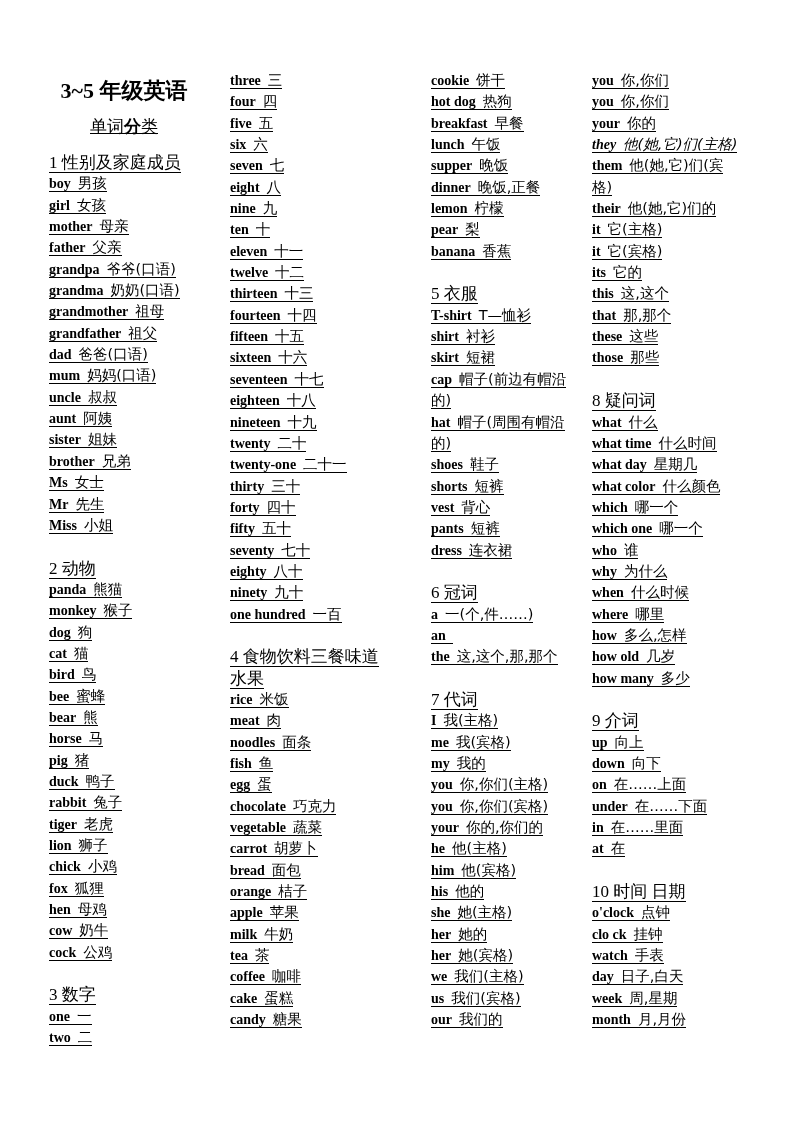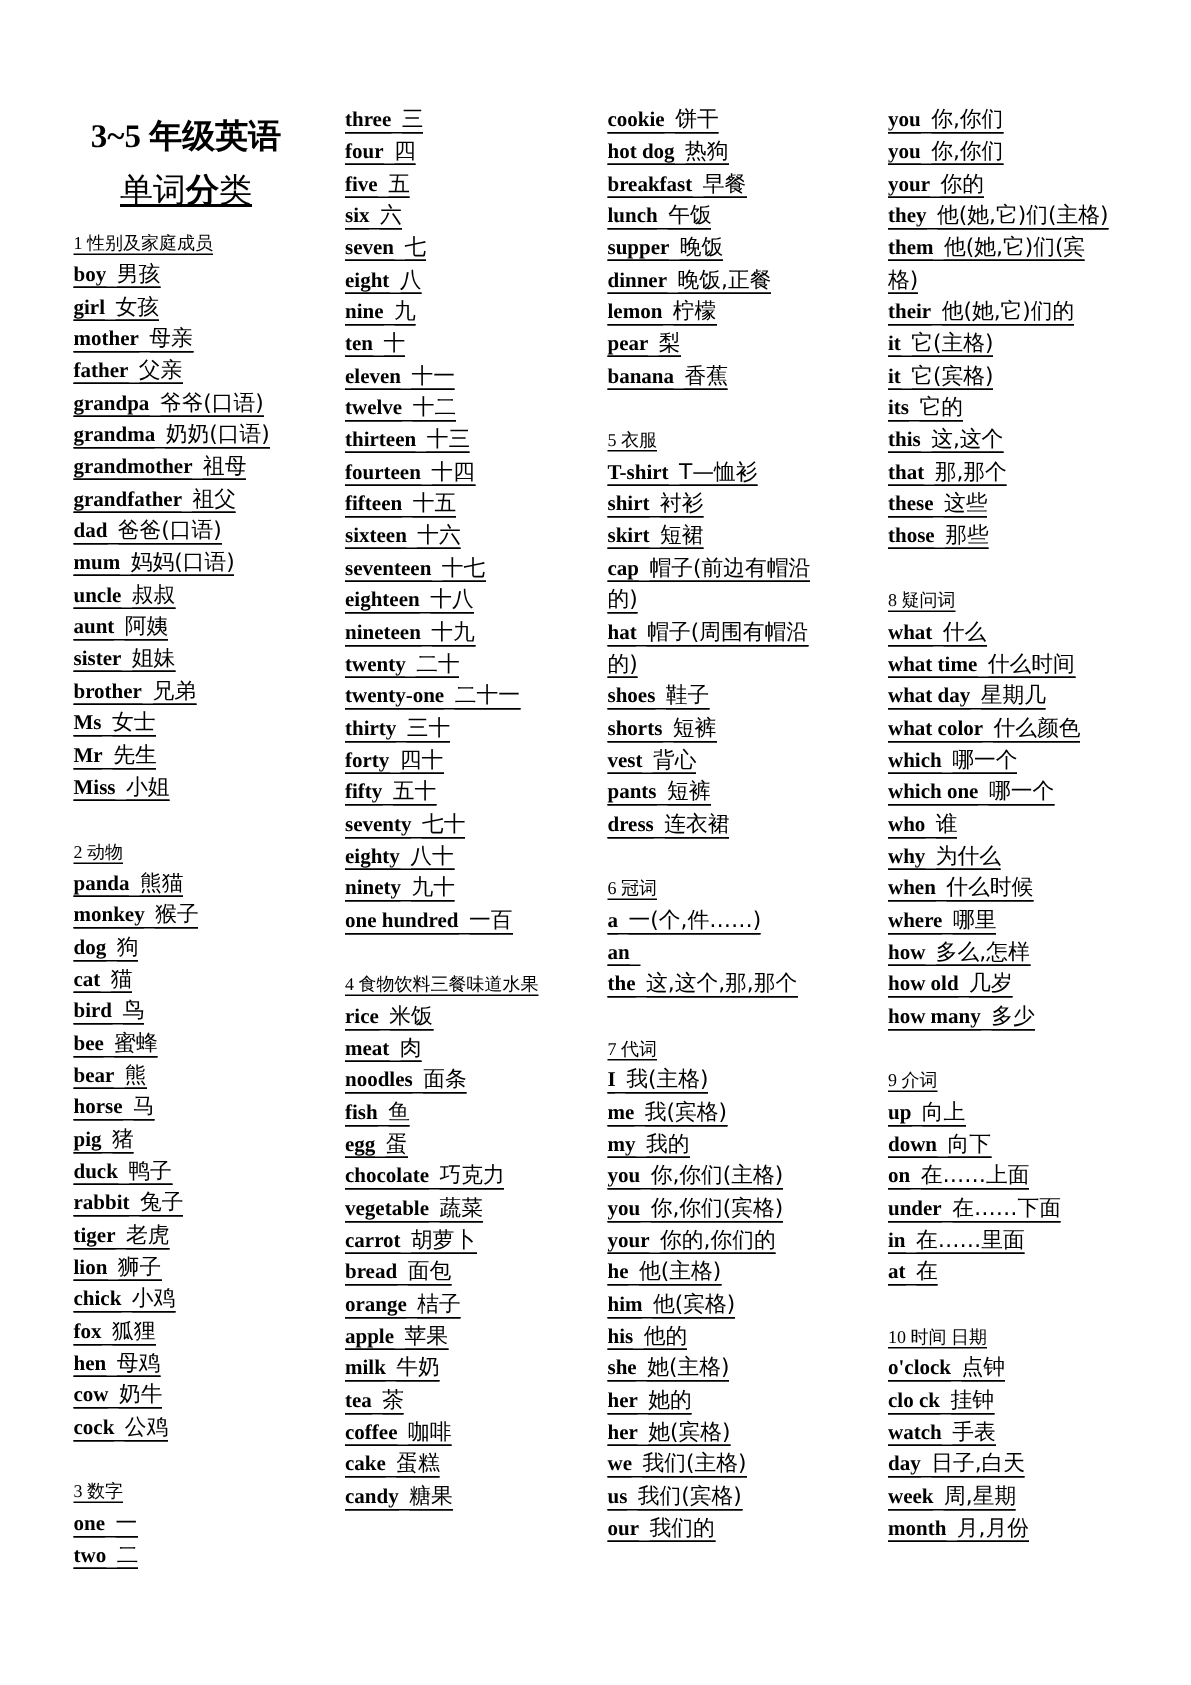--- a/index.html
+++ b/index.html
@@ -4,38 +4,38 @@
   <style>
     html, body { margin: 0; padding: 0; background: #ffffff; }
     body {
       width: 794px; height: 1123px; position: relative; overflow: hidden;
       font-family: "Liberation Serif", "DejaVu Serif", serif;
       color: #000;
     }
     .col { position: absolute; top: 70px; width: 180px; }
     .col1 { left: 49px; top: 76px; }
     .col2 { left: 230px; }
-    .col3 { left: 405px; }
+    .col3 { left: 431px; }
     .col4 { left: 592px; }
     .title {
       font-weight: bold; font-size: 22px; 
       text-align: center; width: 150px; margin-left: 0; line-height: 30px; height: 36px;
     }
     .subtitle {
-      font-size: 22px; text-decoration: underline; text-align: center;
+      font-size: 17px; text-decoration: underline; text-align: center;
       width: 150px; line-height: 30px; height: 40px;
     }
     .subtitle b { font-weight: bold; }
     .line {
       font-size: 14px; font-weight: bold; line-height: 21.35px; height: 21.35px;
       white-space: nowrap;
     }
     .line span { border-bottom: 1.5px solid #000; padding-bottom: 0; }
     .line .cn { font-weight: normal; font-family: "DejaVu Sans", sans-serif; font-size: 14.5px; }
-    .heading { font-size: 12px; }
+    .heading { font-size: 17px; }
     .heading span { font-weight: normal; }
     .wrap { white-space: normal; height: auto; line-height: 21.35px; }
     .gap { height: 21.35px; }
   </style>
 </head>
 <body>
 
 <div class="col col1">
   <div class="title"><span>3~5 年级英语</span></div>
   <div class="subtitle"><span>单词</span><b>分</b><span>类</span></div>
@@ -177,21 +177,21 @@
       <div class="line"><span><span class="en">we</span>&nbsp;&nbsp;<span class="cn">我们(主格)</span></span></div>
       <div class="line"><span><span class="en">us</span>&nbsp;&nbsp;<span class="cn">我们(宾格)</span></span></div>
       <div class="line"><span><span class="en">our</span>&nbsp;&nbsp;<span class="cn">我们的</span></span></div>
     </div>
   </div>
 <div class="col col4">
     <div id="c4">
       <div class="line"><span><span class="en">you</span>&nbsp;&nbsp;<span class="cn">你,你们</span></span></div>
       <div class="line"><span><span class="en">you</span>&nbsp;&nbsp;<span class="cn">你,你们</span></span></div>
       <div class="line"><span><span class="en">your</span>&nbsp;&nbsp;<span class="cn">你的</span></span></div>
-      <div class="line wrap" style="width: 150px;"><span><span class="en">they</span>&nbsp;&nbsp;<span class="cn">他(她,它)们(主格)</span></span></div>
+      <div class="line wrap" style="width: 150px; font-style: italic;"><span><span class="en">they</span>&nbsp;&nbsp;<span class="cn">他(她,它)们(主格)</span></span></div>
       <div class="line wrap" style="width: 150px;"><span><span class="en">them</span>&nbsp;&nbsp;<span class="cn">他(她,它)们(宾格)</span></span></div>
       <div class="line"><span><span class="en">their</span>&nbsp;&nbsp;<span class="cn">他(她,它)们的</span></span></div>
       <div class="line"><span><span class="en">it</span>&nbsp;&nbsp;<span class="cn">它(主格)</span></span></div>
       <div class="line"><span><span class="en">it</span>&nbsp;&nbsp;<span class="cn">它(宾格)</span></span></div>
       <div class="line"><span><span class="en">its</span>&nbsp;&nbsp;<span class="cn">它的</span></span></div>
       <div class="line"><span><span class="en">this</span>&nbsp;&nbsp;<span class="cn">这,这个</span></span></div>
       <div class="line"><span><span class="en">that</span>&nbsp;&nbsp;<span class="cn">那,那个</span></span></div>
       <div class="line"><span><span class="en">these</span>&nbsp;&nbsp;<span class="cn">这些</span></span></div>
       <div class="line"><span><span class="en">those</span>&nbsp;&nbsp;<span class="cn">那些</span></span></div>
       <div class="gap"></div>

